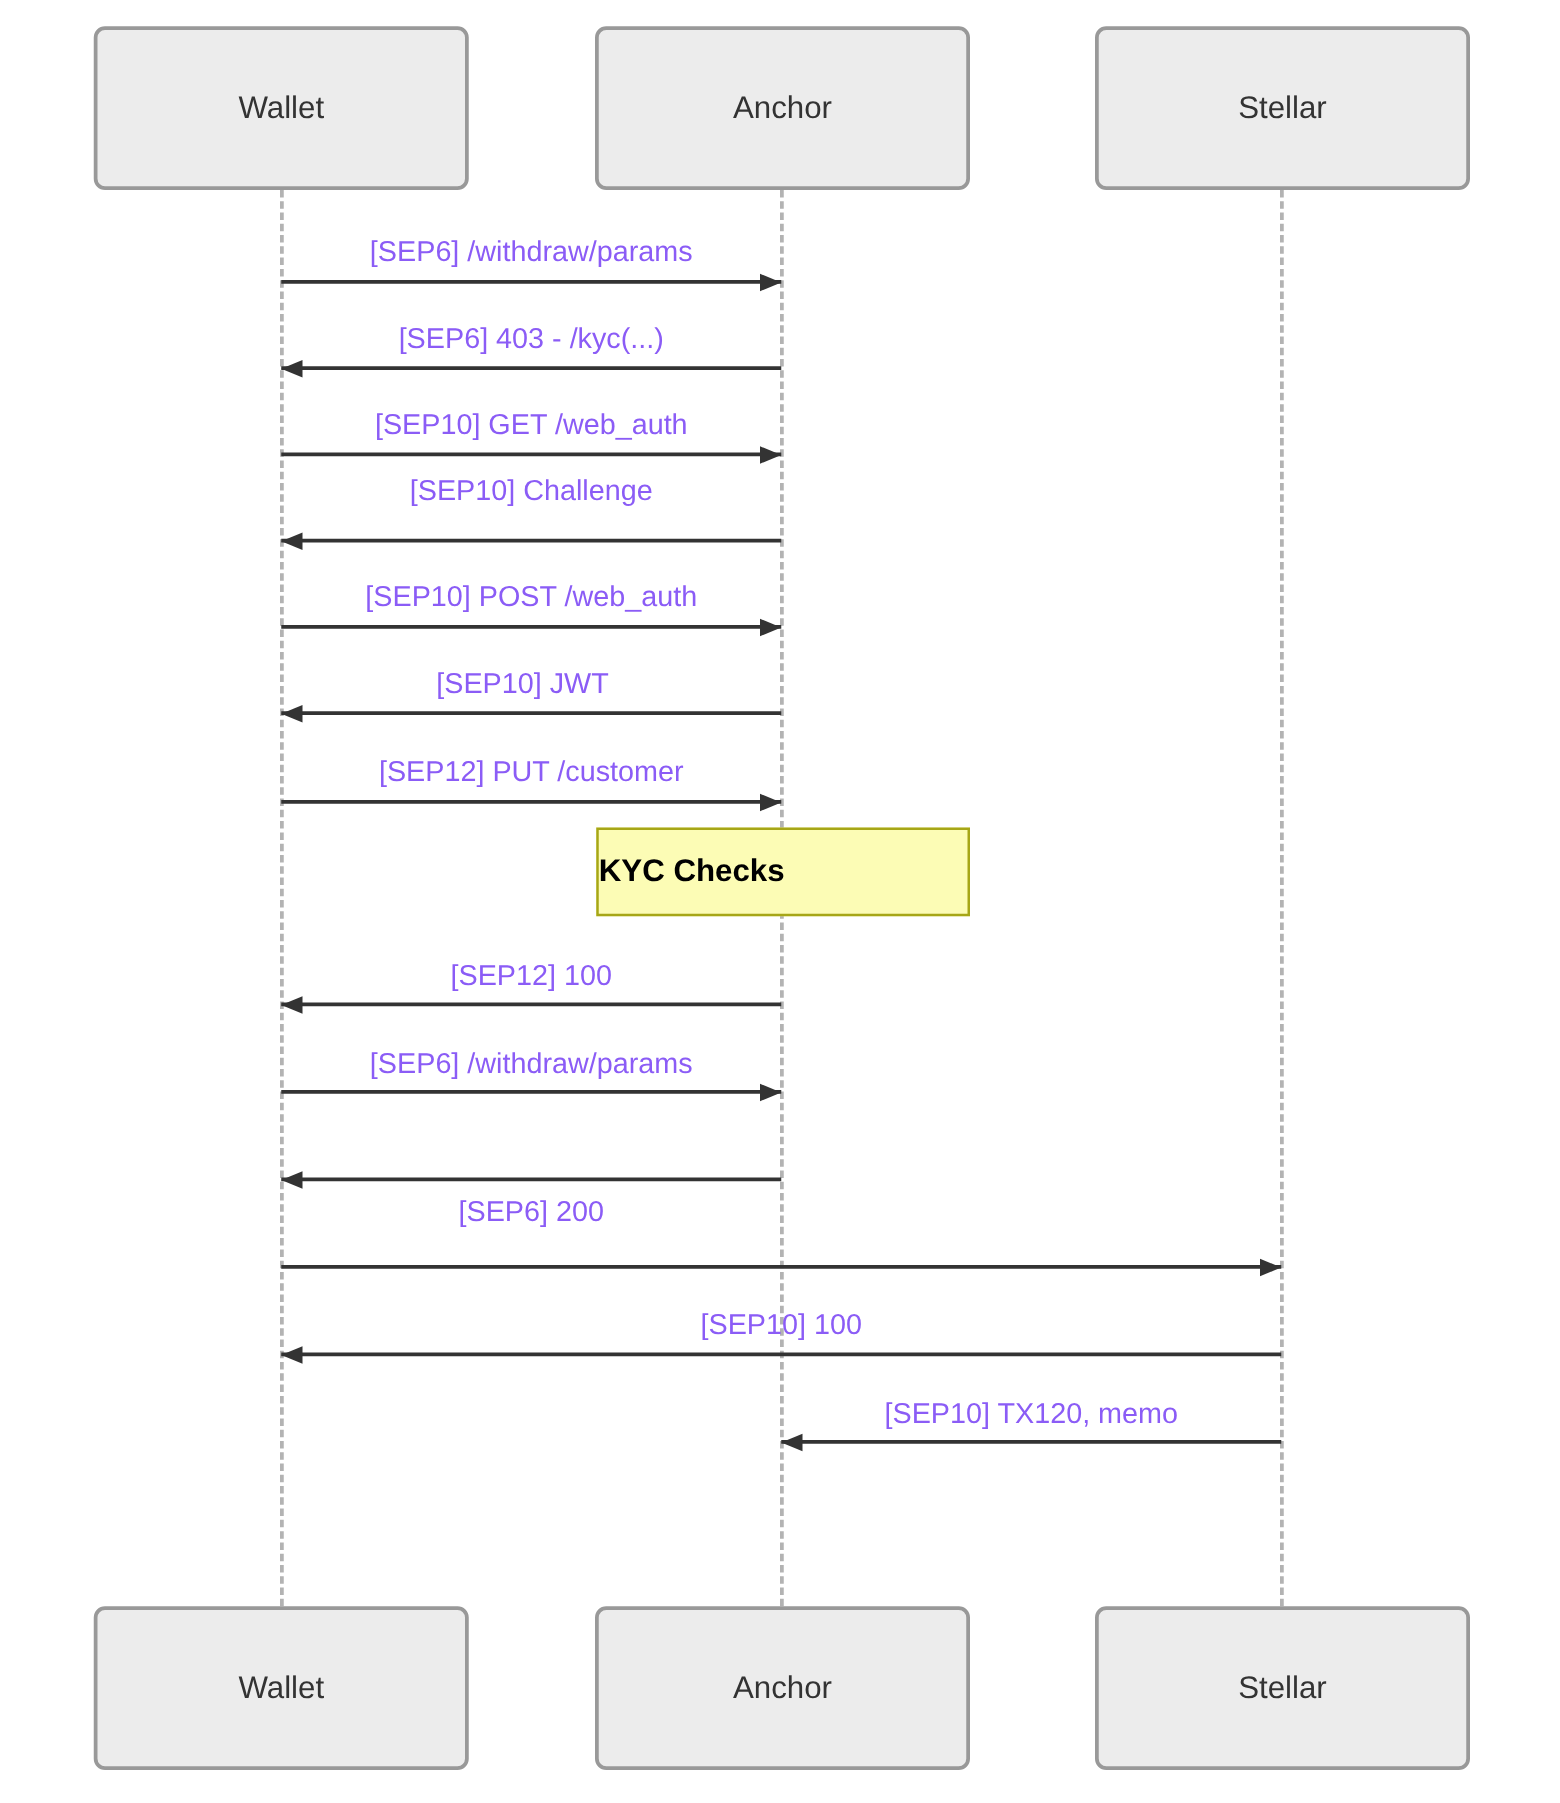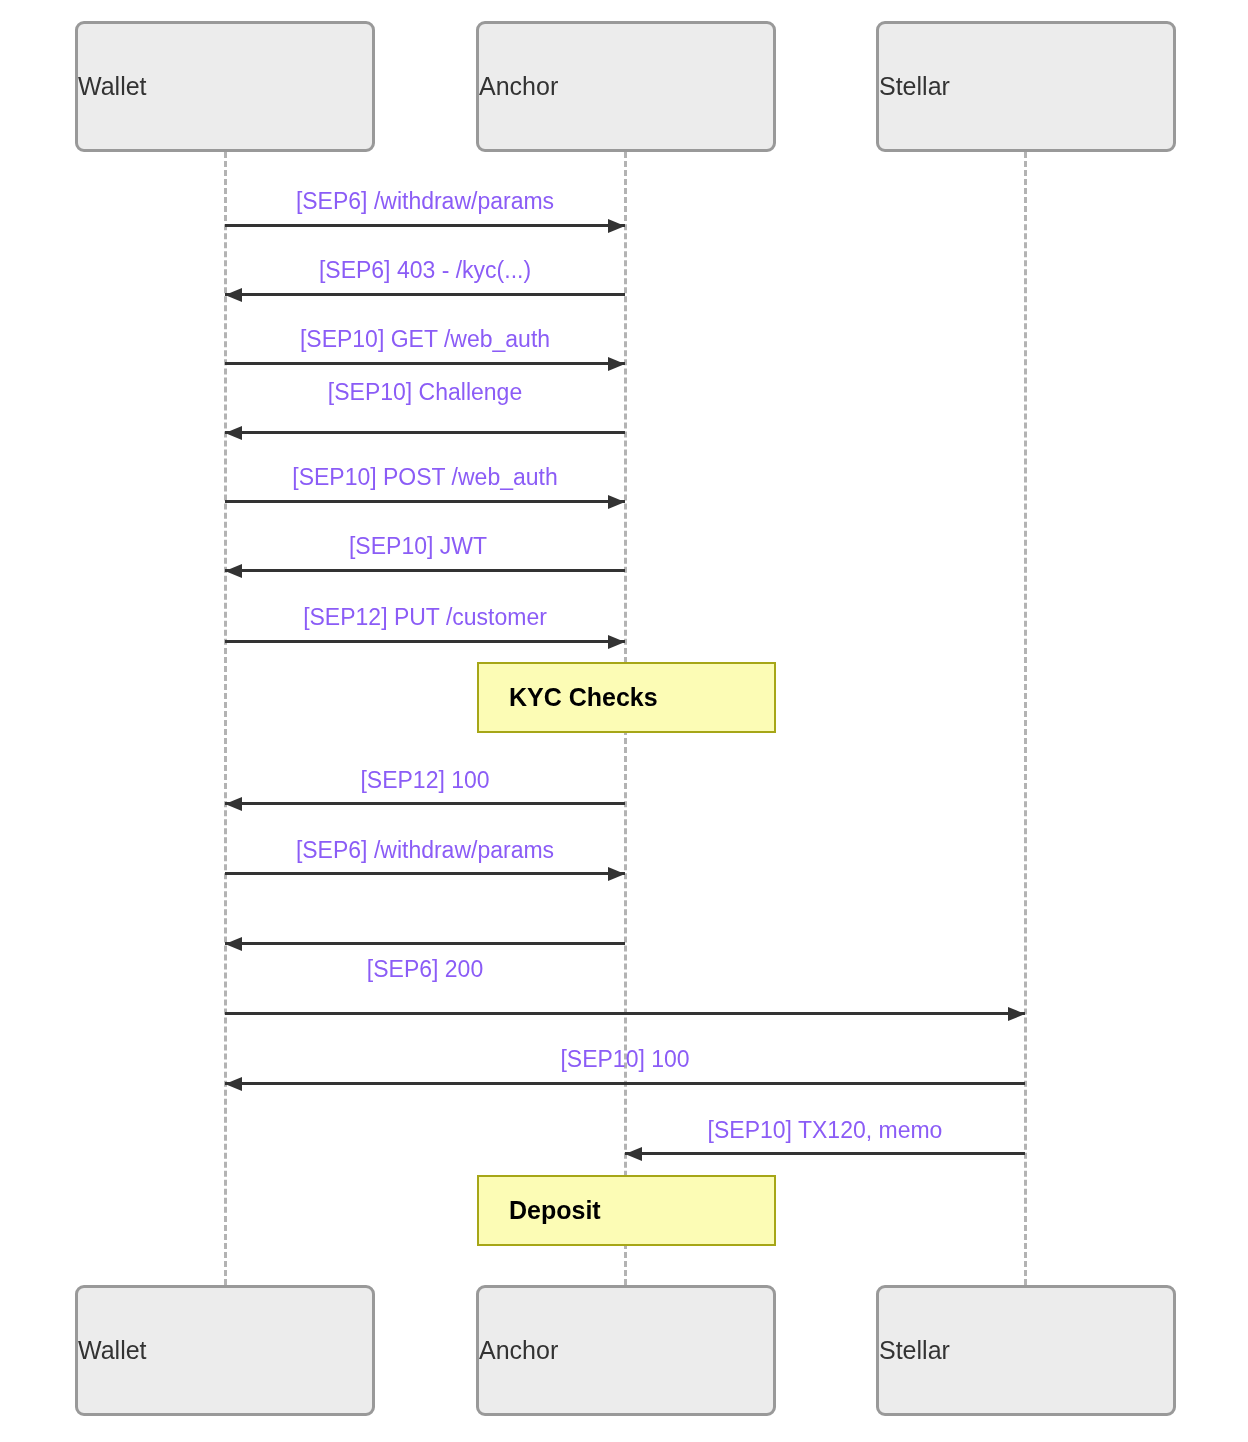--- a/index.html
+++ b/index.html
@@ -18,20 +18,21 @@
   .actor {
     position: absolute;
     width: 300px;
     height: 131px;
     box-sizing: border-box;
     background: #ececec;
     border: 3px solid #999999;
     border-radius: 9px;
     display: flex;
     align-items: center;
+    justify-content: center;
     font-size: 25px;
     color: #333333;
   }
   .actor.top { top: 21px; }
   .actor.bottom { top: 1285px; }
   .lifeline {
     position: absolute;
     top: 152px;
     height: 1133px;
     width: 0;
@@ -68,21 +69,20 @@
   }
   .note {
     position: absolute;
     width: 299px;
     height: 71px;
     box-sizing: border-box;
     background: #fcfcb5;
     border: 2px solid #a6a617;
     display: flex;
     align-items: center;
-    padding-left: 30px;
     font-size: 25px;
     font-weight: 600;
     color: #000000;
     z-index: 2;
   }
 </style>
 </head>
 <body>
 
 <div class="diagram">
@@ -162,23 +162,20 @@
   <div class="msg-label" style="left:625px;top:1046px">[SEP10] 100</div>
   <div class="arrow left" style="left:225px;top:1082px;width:800px">
       <span class="head"></span>
     </div>
 
   <div class="msg-label" style="left:825px;top:1117px">[SEP10] TX120, memo</div>
   <div class="arrow left" style="left:625px;top:1152px;width:400px">
       <span class="head"></span>
     </div>
 
-  <div class="note" style="left:477px;top:1175px">
-    <span>Deposit</span>
-  </div>
 
   <div class="actor bottom" style="left:75px">
     <span>Wallet</span>
   </div>
   <div class="actor bottom" style="left:476px">
     <span>Anchor</span>
   </div>
   <div class="actor bottom" style="left:876px">
     <span>Stellar</span>
   </div>

